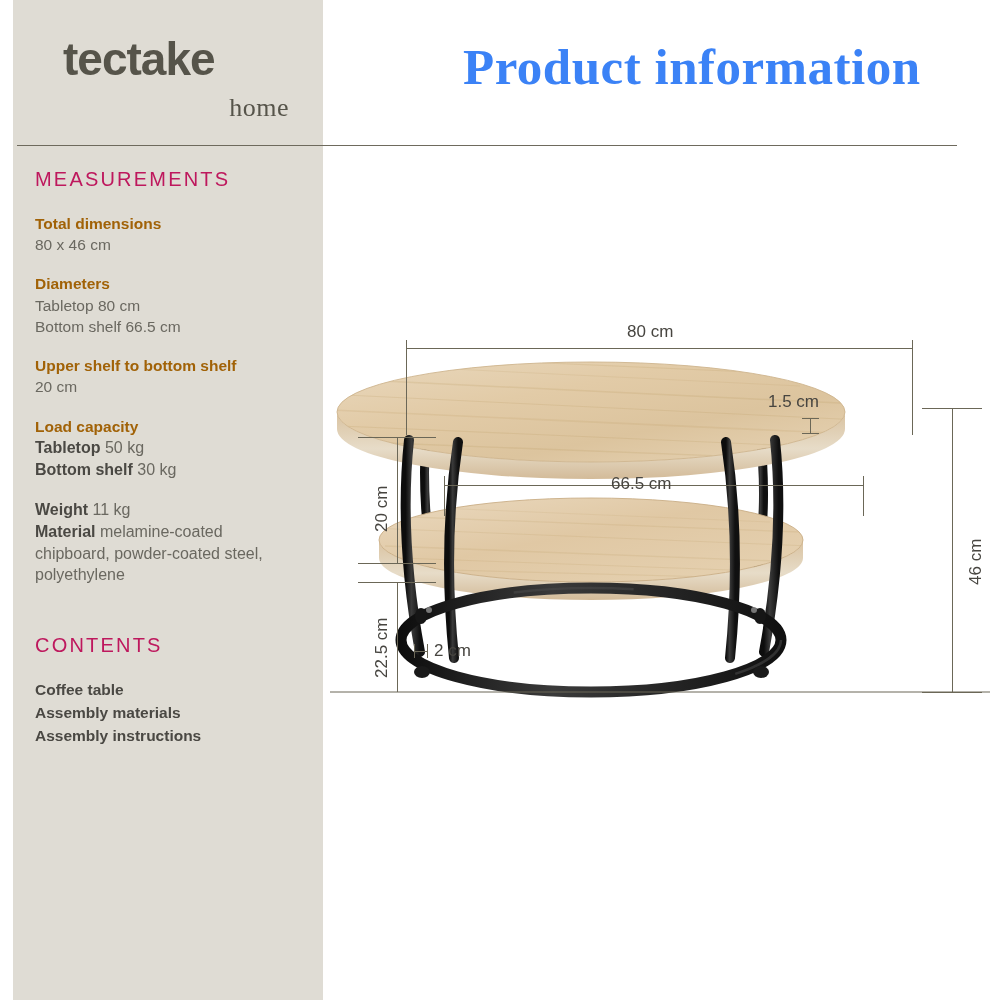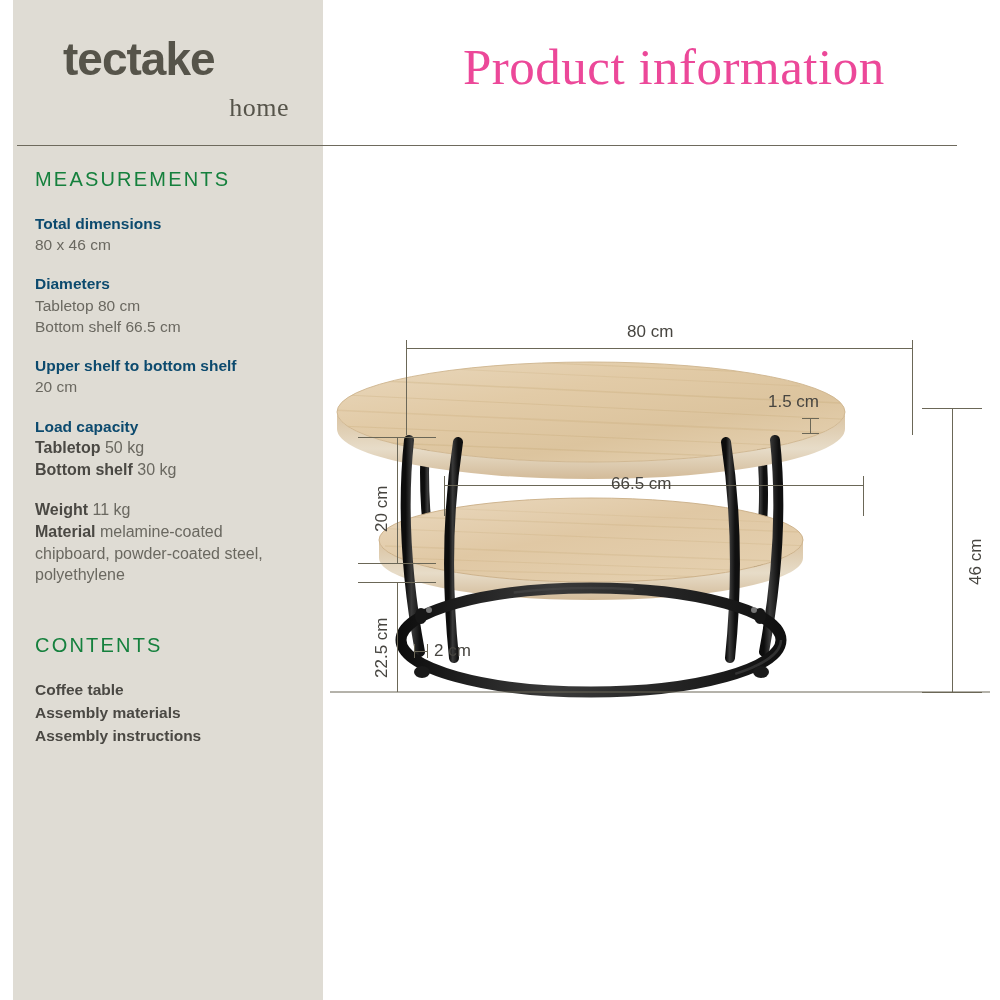--- a/index.html
+++ b/index.html
@@ -38,38 +38,39 @@
     letter-spacing:0.5px;
     padding-right:4px;
   }
   .side-rule{
     position:absolute;left:17px;top:145px;width:940px;height:1px;
     background:#6e6a5d;
   }
 
   .side-content{position:absolute;left:22px;top:168px;width:300px;}
   .sec-head{
-    font-size:20px;color:#15803d;letter-spacing:2.2px;
+    font-size:20px;color:#be185d;letter-spacing:2.2px;
     font-weight:normal;margin:0 0 22px 0;
   }
   .sec-head.tech{margin-top:46px;}
   .sec-head.contents{margin-top:48px;}
   .blk{margin-bottom:18px;line-height:1.37;}
-  .blk .b{font-weight:bold;color:#0c4a6e;font-size:15.5px;}
+  .blk .b{font-weight:bold;color:#a16207;font-size:15.5px;}
   .blk .n{color:#6a6860;font-size:15.5px;}
   .row{font-size:16px;color:#6a6860;}
   .row b{color:#4a4843;}
   .list-item{font-weight:bold;color:#4a4843;font-size:15.5px;line-height:1.47;}
 
   
   .title{
     position:absolute;left:463px;top:38px;
     font-family:"Liberation Serif", serif;
-    font-size:51px;color:#ec4899;letter-spacing:0.5px;
+    font-size:51px;color:#3b82f6;letter-spacing:0.5px;
     white-space:nowrap;
+    font-weight:bold;
   }
 
   
   .diagram{position:absolute;left:330px;top:300px;width:660px;height:480px;}
   .dimline{position:absolute;background:#6b6757;}
   .dimlabel{
     position:absolute;font-size:17px;color:#474540;white-space:nowrap;
     font-family:"Liberation Sans", sans-serif;
   }
   .vert{transform:rotate(-90deg);transform-origin:left top;}

